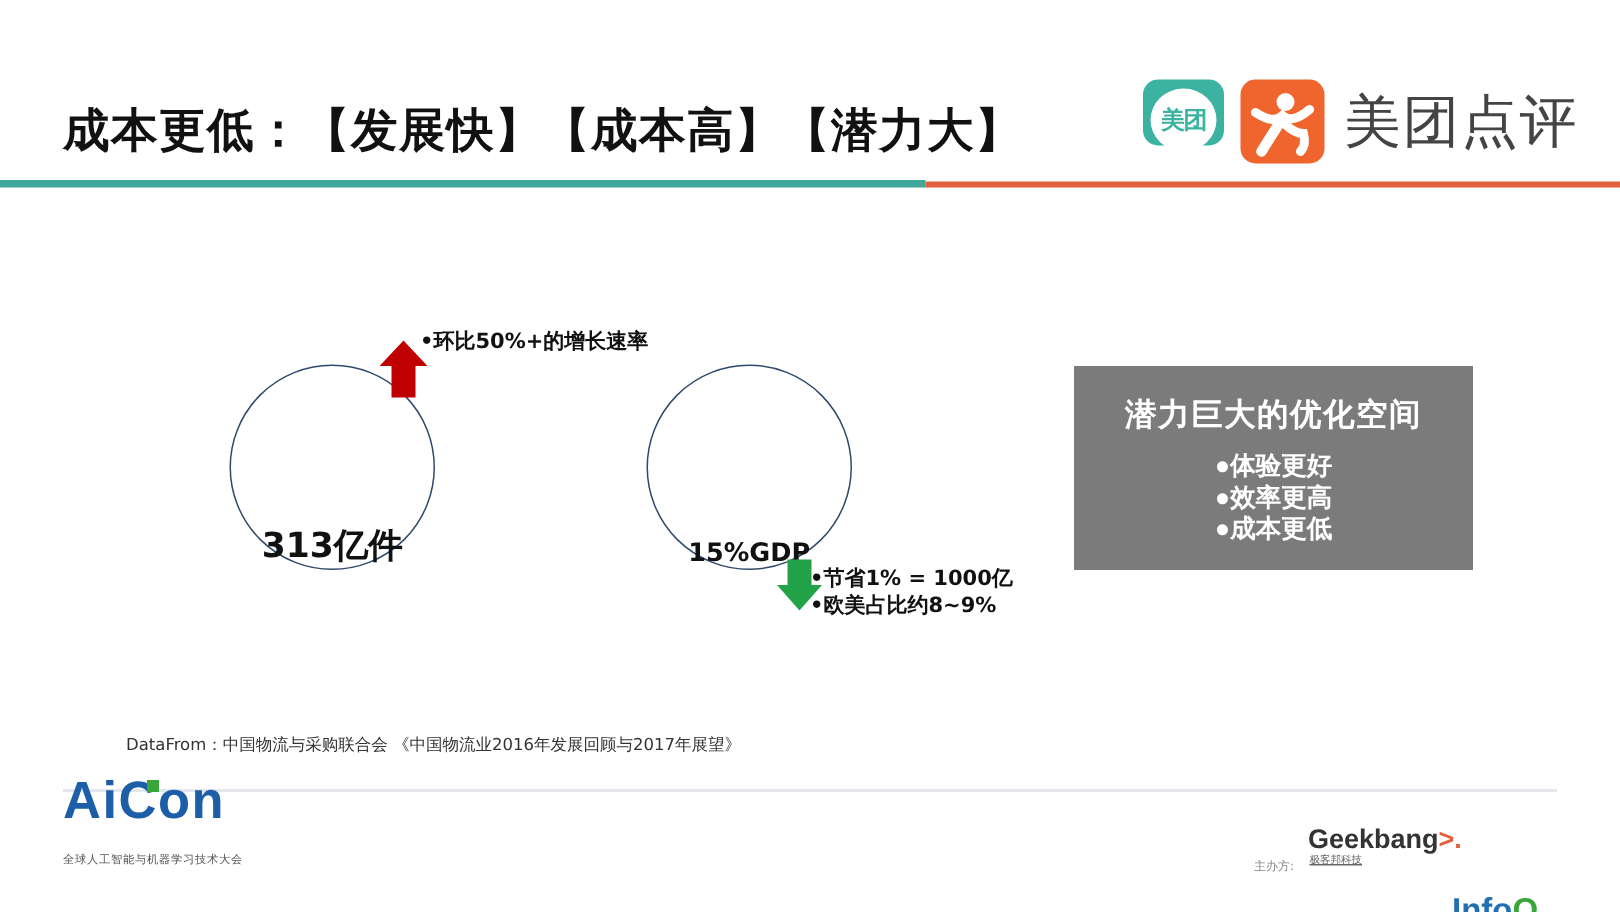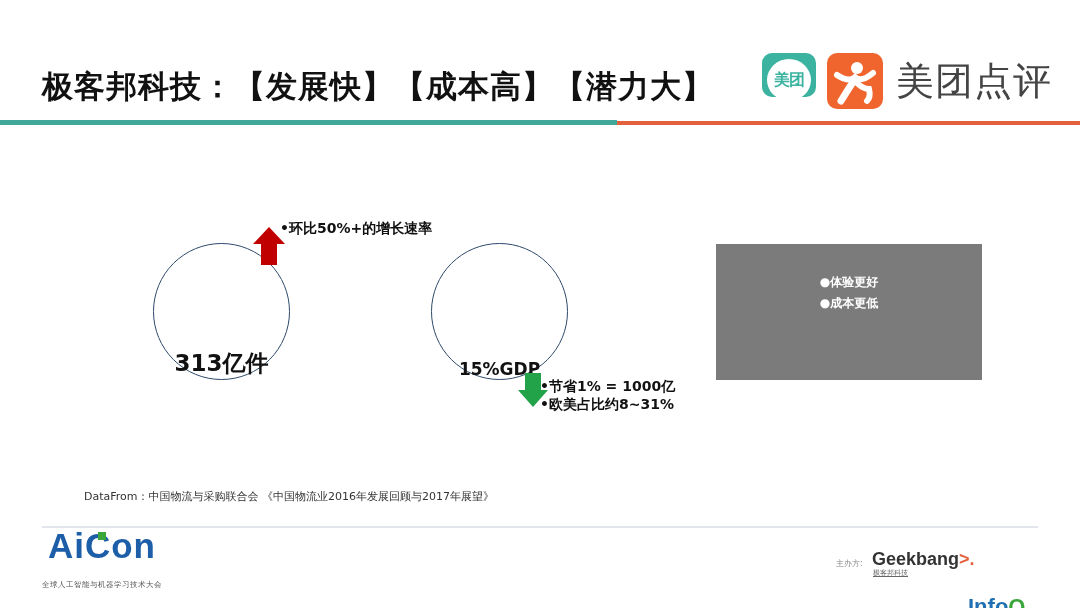--- a/index.html
+++ b/index.html
@@ -35,41 +35,41 @@
 
     .bullet-text { font-size: 14px; font-weight: bold; color: #111; white-space: nowrap; line-height: 18px; }
     .note1 { left: 280px; top: 219px; }
     .note2 { left: 540px; top: 377px; }
 
     .potential-box {
       left: 716px; top: 244px; width: 266px; height: 136px; background: #7b7b7b;
       color: #fff; text-align: center; box-sizing: border-box; padding-top: 18px;
     }
     .potential-box .pt { font-size: 21px; font-weight: bold; letter-spacing: 1px; }
-    .potential-box ul { list-style: none; margin: 10px 0 0 0; padding: 0; font-size: 12px; font-weight: bold; line-height: 21px; }
+    .potential-box ul { list-style: none; margin: 10px 0 0 0; padding: 0; font-size: 17px; font-weight: bold; line-height: 21px; font-family: Liberation Serif, serif; }
 
     .source { left: 84px; top: 489px; font-size: 11px; color: #333; white-space: nowrap; }
     .footer-line { left: 42px; top: 526px; width: 996px; height: 2px; background: #e4e6ee; }
 
-    .aicon { left: 42px; top: 528px; text-align: center; }
+    .aicon { left: 42px; top: 516px; }
     .aicon .word { font-size: 35px; font-weight: bold; color: #1d5ea8; letter-spacing: 1px; line-height: 36px; font-family: "Liberation Sans", sans-serif; }
     .aicon .sub { font-size: 7.5px; color: #555; margin-top: 16px; letter-spacing: 0.5px; white-space: nowrap; }
     .aicon .dot { position: absolute; left: 56px; top: 4px; width: 8px; height: 8px; background: #3aa63a; }
 
-    .sponsor-label { left: 836px; top: 558px; font-size: 8px; color: #888; }
+    .sponsor-label { left: 836px; top: 572px; font-size: 8px; color: #888; }
     .geek { left: 872px; top: 549px; font-size: 18px; font-weight: bold; color: #333; font-family: "Liberation Sans", sans-serif; white-space: nowrap; }
     .geek .gt { color: #e2603c; }
     .geek-sub { left: 873px; top: 568px; font-size: 7px; color: #666; text-decoration: underline; }
     .infoq { left: 968px; top: 546px; font-size: 22px; font-weight: bold; color: #1f6fb2; font-family: "Liberation Sans", sans-serif; margin-top: 48px; }
     .infoq .q { color: #3aa63a; }
   </style>
 </head>
 <body>
 
-<div class="abs title">极客邦科技：【发展快】【成本高】【潜力大】</div>
+<div class="abs title">成本更低：【发展快】【成本高】【潜力大】</div>
 
 <div class="abs logo-mt">
   <div class="inner">美团</div>
 </div>
 <div class="abs logo-dp">
   <svg width="56" height="56" viewBox="0 0 56 56">
     <circle cx="30" cy="15" r="6" fill="#fff"></circle>
     <path d="M10 22 Q22 30 28 24 Q34 30 46 20" stroke="#fff" stroke-width="6" fill="none" stroke-linecap="round"></path>
     <path d="M28 26 Q20 38 14 48" stroke="#fff" stroke-width="7" fill="none" stroke-linecap="round"></path>
     <path d="M30 30 Q36 36 42 36 Q44 44 40 48" stroke="#fff" stroke-width="6" fill="none" stroke-linecap="round"></path>
@@ -89,26 +89,28 @@
 <div class="abs bullet-text note1">•环比50%+的增长速率</div>
 
 <div class="abs circle c2">
   <span>15%GDP</span>
 </div>
 <svg class="abs" style="left:517px;top:372px" width="32" height="36">
   <polygon points="8,1 24,1 24,18 31,18 16,35 1,18 8,18" fill="#22a34a"></polygon>
 </svg>
 <div class="abs bullet-text note2">
   <div>•节省1% = 1000亿</div>
-  <div>•欧美占比约8~31%</div>
+  <div>•欧美占比约8~9%</div>
 </div>
 
 <div class="abs potential-box">
+  <div class="pt">潜力巨大的优化空间</div>
   <ul>
     <li>●体验更好</li>
+    <li>●效率更高</li>
     <li>●成本更低</li>
   </ul>
 </div>
 
 <div class="abs source">DataFrom：中国物流与采购联合会 《中国物流业2016年发展回顾与2017年展望》</div>
 
 <div class="abs footer-line"></div>
 
 <div class="abs aicon">
   <div class="word">AiCon</div>

